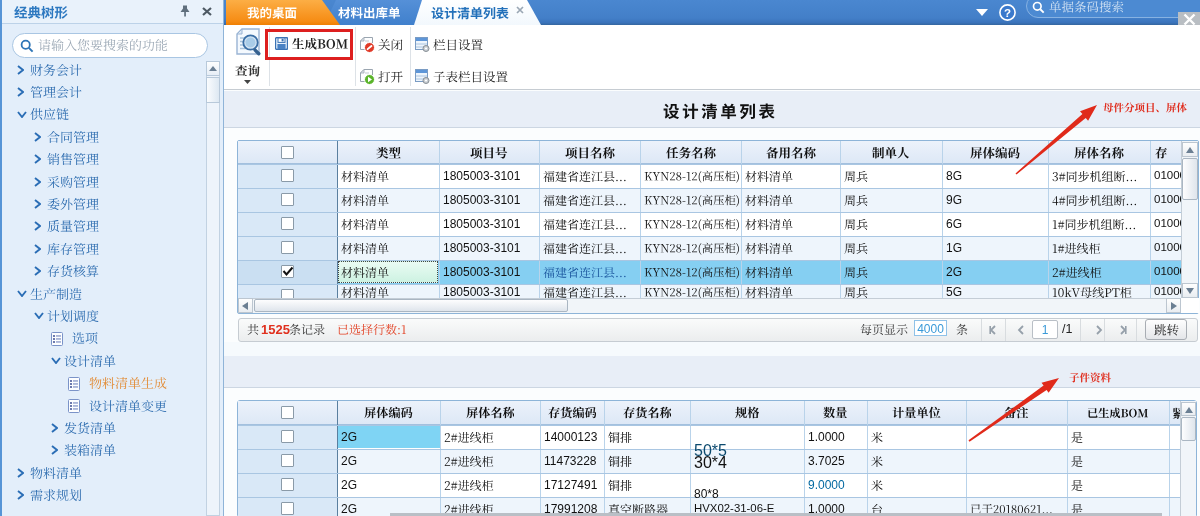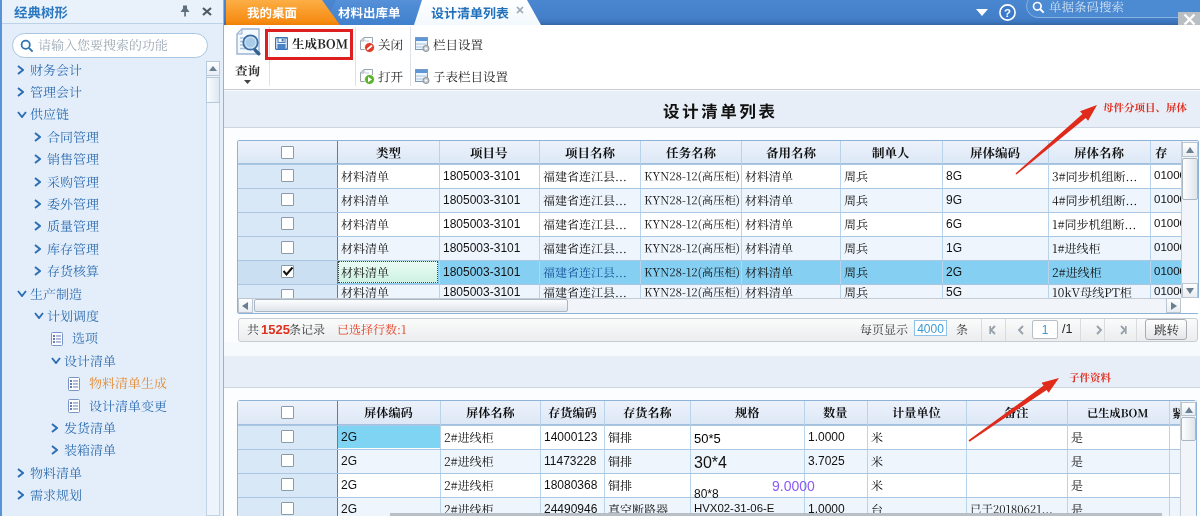--- a/index.html
+++ b/index.html
@@ -1169,21 +1169,21 @@
       <use href="#sr0023" x="558"></use>
       <use href="#sr8fdb" x="1132"></use>
       <use href="#sr7ebf" x="2132"></use>
       <use href="#sr67dc" x="3132"></use>
     </svg></div>
 <div class="lt" style="left:544px;top:430.5px;font-size:12px;color:#111">14000123</div>
 <div class="tx" style="left:608.0px;top:429.5px"><svg width="24.0" height="14.9" viewBox="0 -1000 2000 1240" fill="#111">
       <use href="#sr94dc" x="0"></use>
       <use href="#sr6392" x="1000"></use>
     </svg></div>
-<div class="lt" style="left:694px;top:432px;font-size:13px;color:#000000">50*5</div>
+<div class="lt" style="left:694px;top:443px;font-size:16px;color:#0c4a6e">50*5</div>
 <div class="lt" style="left:808px;top:430.5px;font-size:12px;color:#111">1.0000</div>
 <div class="tx" style="left:871.0px;top:429.5px"><svg width="12.0" height="14.9" viewBox="0 -1000 1000 1240" fill="#111">
       <use href="#sr7c73" x="0"></use>
     </svg></div>
 <div class="tx" style="left:1071.0px;top:429.5px"><svg width="12.0" height="14.9" viewBox="0 -1000 1000 1240" fill="#111">
       <use href="#sr662f" x="0"></use>
     </svg></div>
 <div class="lt" style="left:341px;top:454.5px;font-size:12px;color:#111">2G</div>
 <div class="tx" style="left:444.0px;top:453.5px"><svg width="49.6" height="14.9" viewBox="0 -1000 4132 1240" fill="#111">
       <use href="#sr0032" x="0"></use>
@@ -1206,42 +1206,42 @@
       <use href="#sr662f" x="0"></use>
     </svg></div>
 <div class="lt" style="left:341px;top:478.5px;font-size:12px;color:#111">2G</div>
 <div class="tx" style="left:444.0px;top:477.5px"><svg width="49.6" height="14.9" viewBox="0 -1000 4132 1240" fill="#111">
       <use href="#sr0032" x="0"></use>
       <use href="#sr0023" x="558"></use>
       <use href="#sr8fdb" x="1132"></use>
       <use href="#sr7ebf" x="2132"></use>
       <use href="#sr67dc" x="3132"></use>
     </svg></div>
-<div class="lt" style="left:544px;top:478.5px;font-size:12px;color:#111">18080368</div>
+<div class="lt" style="left:544px;top:478.5px;font-size:12px;color:#111">17127491</div>
 <div class="tx" style="left:608.0px;top:477.5px"><svg width="24.0" height="14.9" viewBox="0 -1000 2000 1240" fill="#111">
       <use href="#sr94dc" x="0"></use>
       <use href="#sr6392" x="1000"></use>
     </svg></div>
 <div class="lt" style="left:694px;top:488px;font-size:12px;color:#111">80*8</div>
-<div class="lt" style="left:772px;top:478.5px;font-size:14px;color:#8b5cf6">9.0000</div>
+<div class="lt" style="left:808px;top:478.5px;font-size:12px;color:#0369a1">9.0000</div>
 <div class="tx" style="left:871.0px;top:477.5px"><svg width="12.0" height="14.9" viewBox="0 -1000 1000 1240" fill="#111">
       <use href="#sr7c73" x="0"></use>
     </svg></div>
 <div class="tx" style="left:1071.0px;top:477.5px"><svg width="12.0" height="14.9" viewBox="0 -1000 1000 1240" fill="#111">
       <use href="#sr662f" x="0"></use>
     </svg></div>
 <div class="lt" style="left:341px;top:502.5px;font-size:12px;color:#111">2G</div>
 <div class="tx" style="left:444.0px;top:501.5px"><svg width="49.6" height="14.9" viewBox="0 -1000 4132 1240" fill="#111">
       <use href="#sr0032" x="0"></use>
       <use href="#sr0023" x="558"></use>
       <use href="#sr8fdb" x="1132"></use>
       <use href="#sr7ebf" x="2132"></use>
       <use href="#sr67dc" x="3132"></use>
     </svg></div>
-<div class="lt" style="left:544px;top:502.5px;font-size:12px;color:#111">24490946</div>
+<div class="lt" style="left:544px;top:502.5px;font-size:12px;color:#111">17991208</div>
 <div class="tx" style="left:608.0px;top:501.5px"><svg width="60.0" height="14.9" viewBox="0 -1000 5000 1240" fill="#111">
       <use href="#sr771f" x="0"></use>
       <use href="#sr7a7a" x="1000"></use>
       <use href="#sr65ad" x="2000"></use>
       <use href="#sr8def" x="3000"></use>
       <use href="#sr5668" x="4000"></use>
     </svg></div>
 <div class="lt" style="left:694px;top:502.5px;font-size:11.4px;color:#111">HVX02-31-06-E</div>
 <div class="lt" style="left:808px;top:502.5px;font-size:12px;color:#111">1.0000</div>
 <div class="tx" style="left:871.0px;top:501.5px"><svg width="12.0" height="14.9" viewBox="0 -1000 1000 1240" fill="#111">

